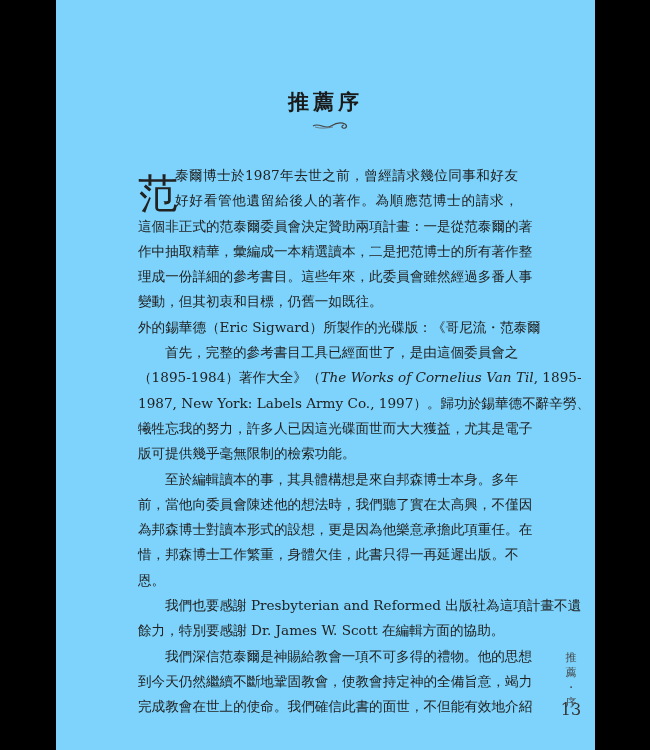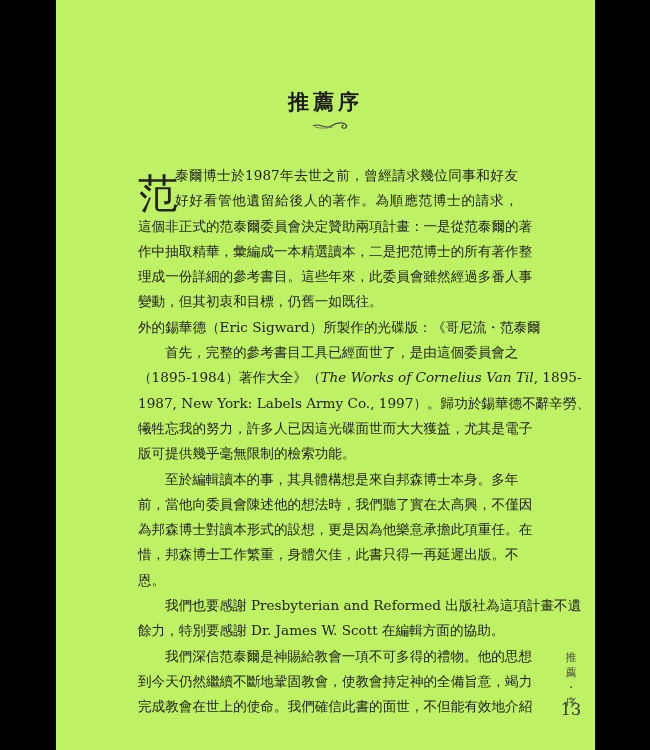--- a/index.html
+++ b/index.html
@@ -1,21 +1,21 @@
 <!DOCTYPE html>
 <html><head>
 <meta charset="utf-8">
 <style>
   html, body { margin: 0; padding: 0; }
   body {
     width: 650px; height: 750px; background: #000; position: relative; overflow: hidden;
     font-family: "DejaVu Serif", "Liberation Serif", serif;
   }
   .page {
-    position: absolute; left: 56px; top: 0; width: 539px; height: 750px; background: #bef264;
+    position: absolute; left: 56px; top: 0; width: 539px; height: 750px; background: #7dd3fc;
   }
   .title {
     position: absolute; left: 0; width: 100%; top: 88px; text-align: center;
     font-size: 21px; font-weight: bold; color: #1a1a1a; letter-spacing: 4px;
   }
   .ornament {
     position: absolute; left: 255px; top: 118px; width: 40px; height: 14px;
   }
   .body-text {
     position: absolute; left: 82px; top: 163px; width: 380px;

